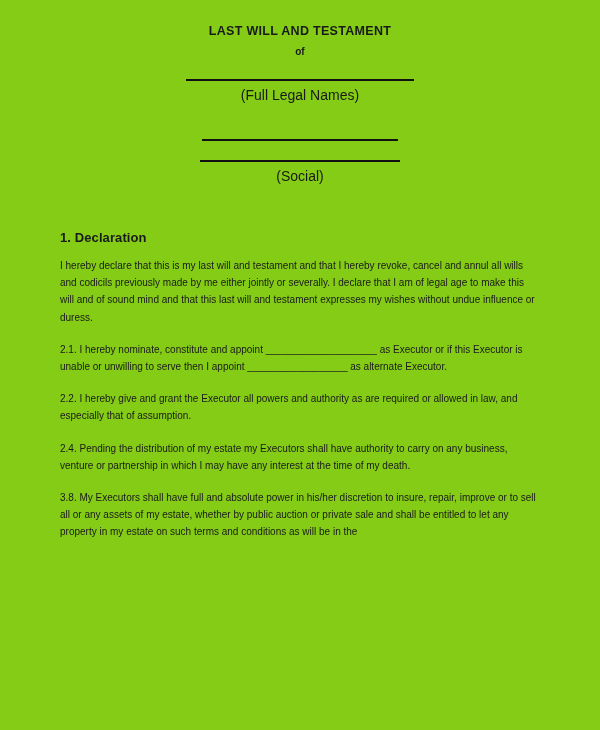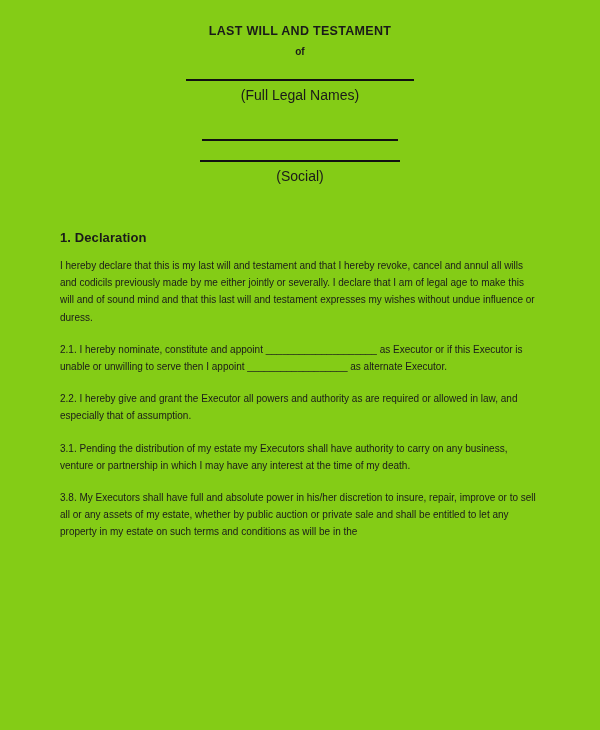--- a/index.html
+++ b/index.html
@@ -118,17 +118,17 @@
     <div class="field-caption">(Social)</div>
   </div>
 
   <div class="body-area">
 
     <h2 class="section-heading">1. Declaration</h2>
     <p class="para">I hereby declare that this is my last will and testament and that I hereby revoke, cancel and annul all wills and codicils previously made by me either jointly or severally. I declare that I am of legal age to make this will and of sound mind and that this last will and testament expresses my wishes without undue influence or duress.</p>
 
     <p class="para">2.1. I hereby nominate, constitute and appoint ____________________ as Executor or if this Executor is unable or unwilling to serve then I appoint __________________ as alternate Executor.</p>
     <p class="para">2.2. I hereby give and grant the Executor all powers and authority as are required or allowed in law, and especially that of assumption.</p>
-    <p class="para">3.1. Pending the distribution of my estate my Executors shall have authority to carry on any business, venture or partnership in which I may have any interest at the time of my death.</p>
+    <p class="para">2.4. Pending the distribution of my estate my Executors shall have authority to carry on any business, venture or partnership in which I may have any interest at the time of my death.</p>
     <p class="para">3.8. My Executors shall have full and absolute power in his/her discretion to insure, repair, improve or to sell all or any assets of my estate, whether by public auction or private sale and shall be entitled to let any property in my estate on such terms and conditions as will be in the</p>
 
   </div>
 </div>
 
 </body></html>

